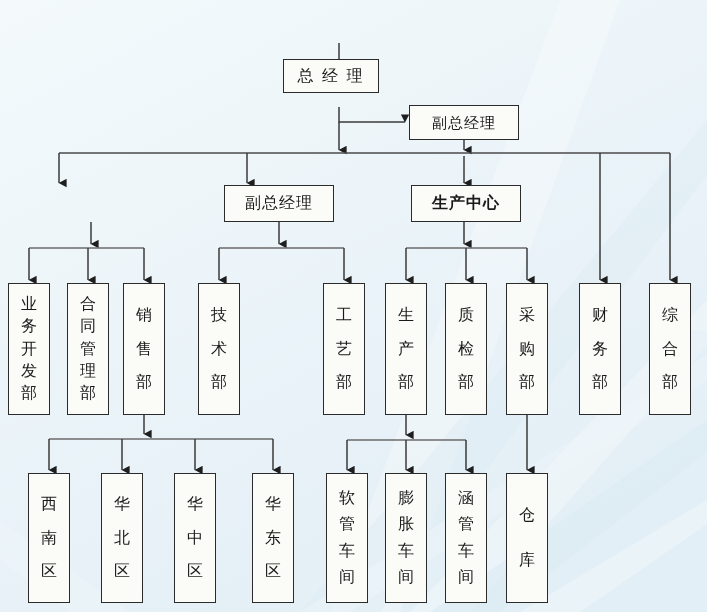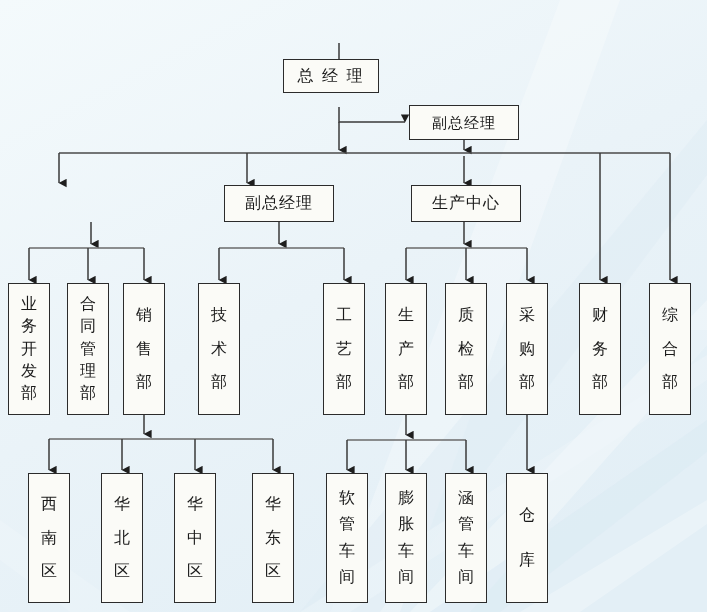--- a/index.html
+++ b/index.html
@@ -148,21 +148,21 @@
 
   <div class="node h" style="left:409px;top:105px;width:110px;height:35px;font-size:15px;letter-spacing:1px;">
     <span>副总经理</span>
   </div>
 
 
   <div class="node h" style="left:224px;top:185px;width:110px;height:37px;letter-spacing:1px;">
     <span>副总经理</span>
   </div>
 
-  <div class="node h" style="left:411px;top:185px;width:110px;height:37px;letter-spacing:1px;">
+  <div class="node h" style="left:411px;top:185px;width:110px;height:37px;letter-spacing:1px;font-weight:bold;">
     <span>生产中心</span>
   </div>
 
   <div class="node v" style="left:8px;top:283px;width:42px;height:132px;">
 
   <span class="ch" style="font-size: 16px;">业</span>
       <span class="ch" style="font-size: 16px;">务</span>
       <span class="ch" style="font-size: 16px;">开</span>
       <span class="ch" style="font-size: 16px;">发</span>
       <span class="ch" style="font-size: 16px;">部</span>

